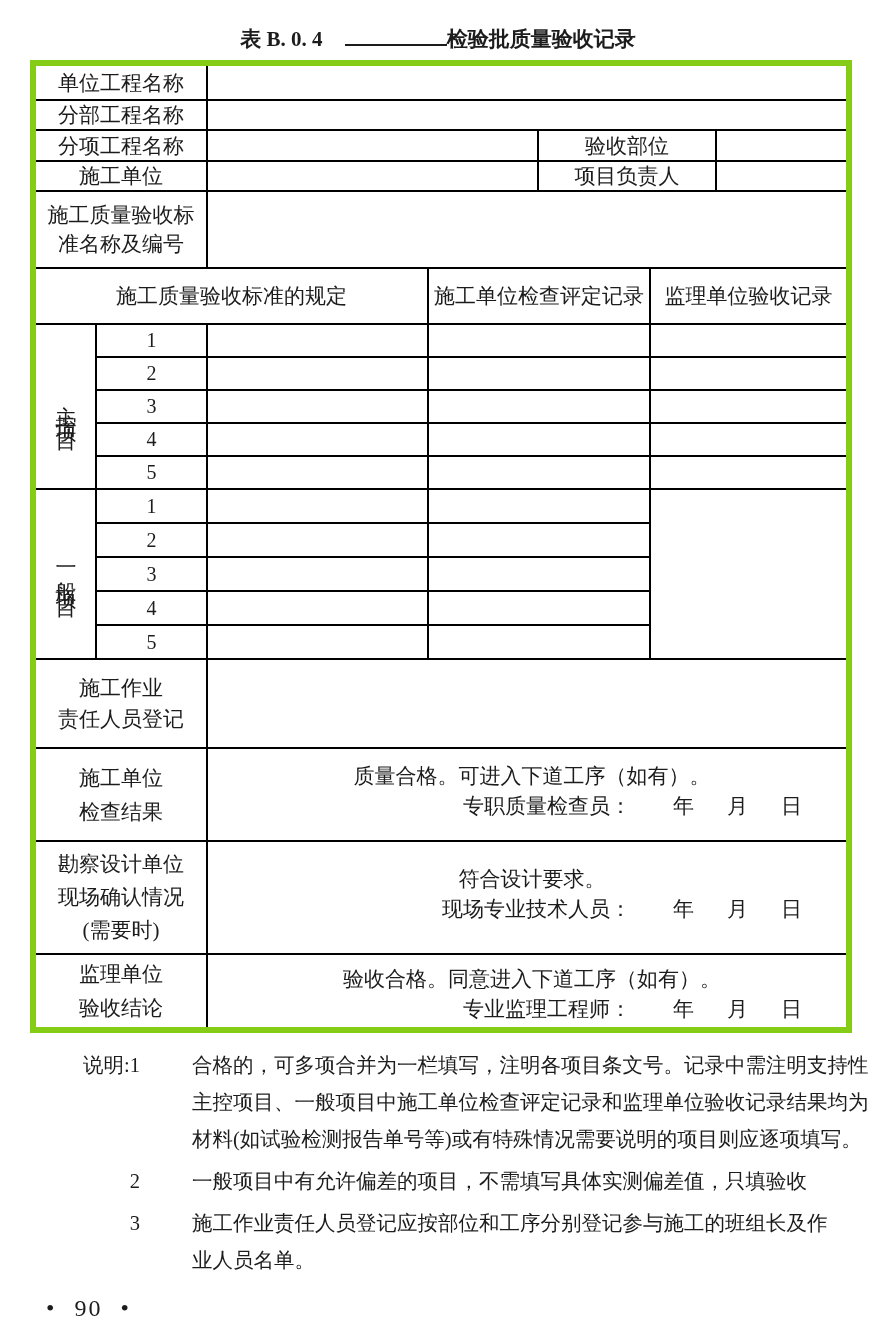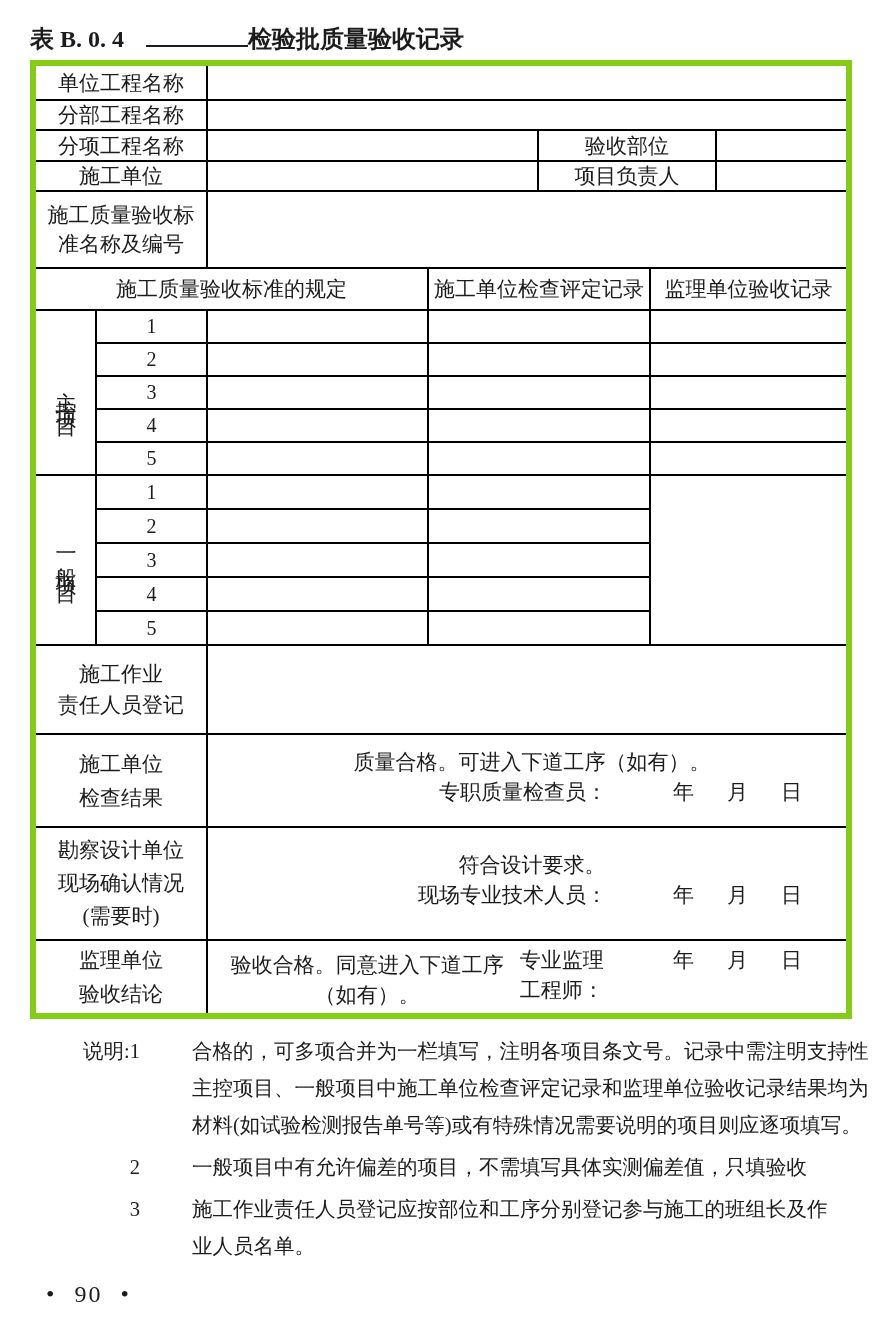--- a/index.html
+++ b/index.html
@@ -14,22 +14,22 @@
   .page {
     position: relative;
     width: 874px;
     height: 1343px;
     overflow: hidden;
   }
   
   .title {
     width: 816px;
     margin: 24px 0 0 30px;
-    text-align: left;
-    font-size: 24px;
+    text-align: center;
+    font-size: 21px;
     font-weight: bold;
     line-height: 30px;
     white-space: nowrap;
   }
   .title .blank {
     display: inline-block;
     width: 102px;
     height: 20px;
     margin-left: 22px;
     border-bottom: 2px solid #1c1c1c;
@@ -74,29 +74,29 @@
     height: 100%;
     box-sizing: border-box;
   }
   .result-text {
     padding: 7px 0 0 10px;
     line-height: 30px;
   }
   .sig-line {
     display: flex;
     justify-content: flex-end;
-    align-items: flex-start;
-    gap: 66px;
+    align-items: flex-end;
+    gap: 42px;
     padding: 0 38px 14px 0;
     line-height: 30px;
   }
   .date { letter-spacing: 6px; white-space: nowrap; }
   .supervisor-flex {
     display: flex;
-    flex-direction: row;
+    flex-direction: column;
     height: 100%;
     box-sizing: border-box;
   }
   .supervisor-flex .result-text { padding-top: 5px; }
   .supervisor-flex .sig-line { padding-bottom: 0; }
   
   .notes {
     margin: 14px 0 0 52px;
     font-size: 20.5px;
   }
@@ -166,21 +166,21 @@
     <tr style="height:77px">
       <td colspan="2">
         <div class="lbl2line">
           <div>施工质量验收标</div>
           <div>准名称及编号</div>
         </div>
       </td>
       <td colspan="5" class="val"></td>
     </tr>
 
-    <tr style="height:42px">
+    <tr style="height:56px">
       <td colspan="3">施工质量验收标准的规定</td>
       <td colspan="2">施工单位检查评定记录</td>
       <td colspan="2">监理单位验收记录</td>
     </tr>
 
     <tr style="height:33px">
       <td rowspan="5">
         <div class="vtext">主控项目</div>
       </td>
       <td class="numcell">1</td>

